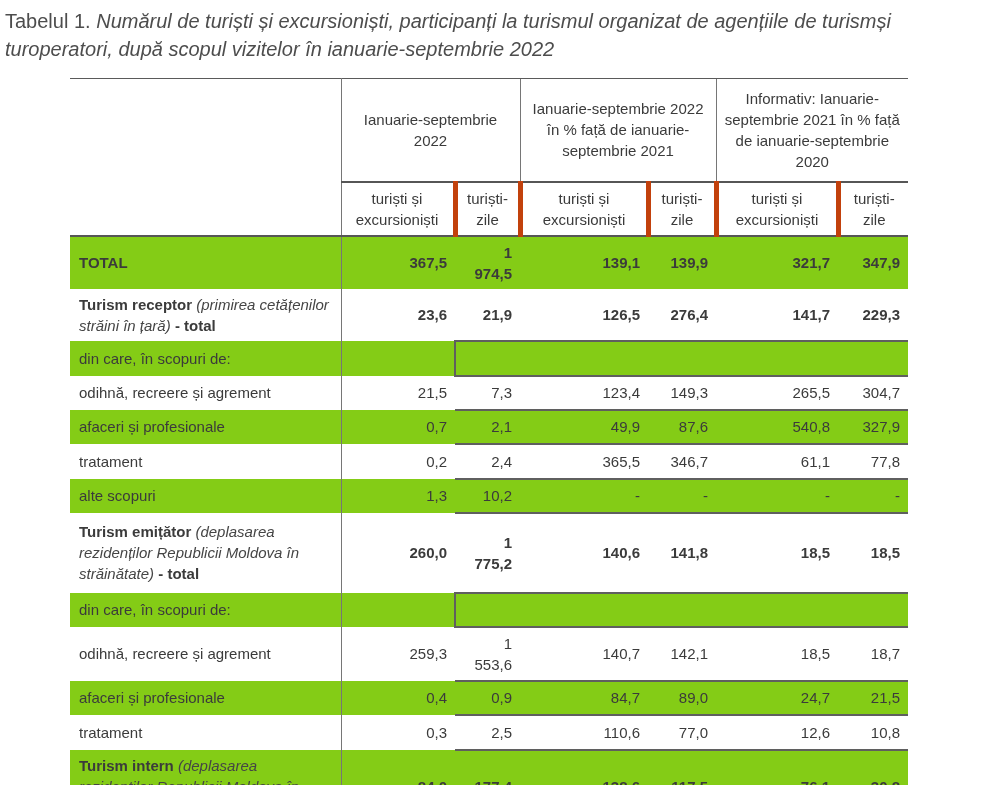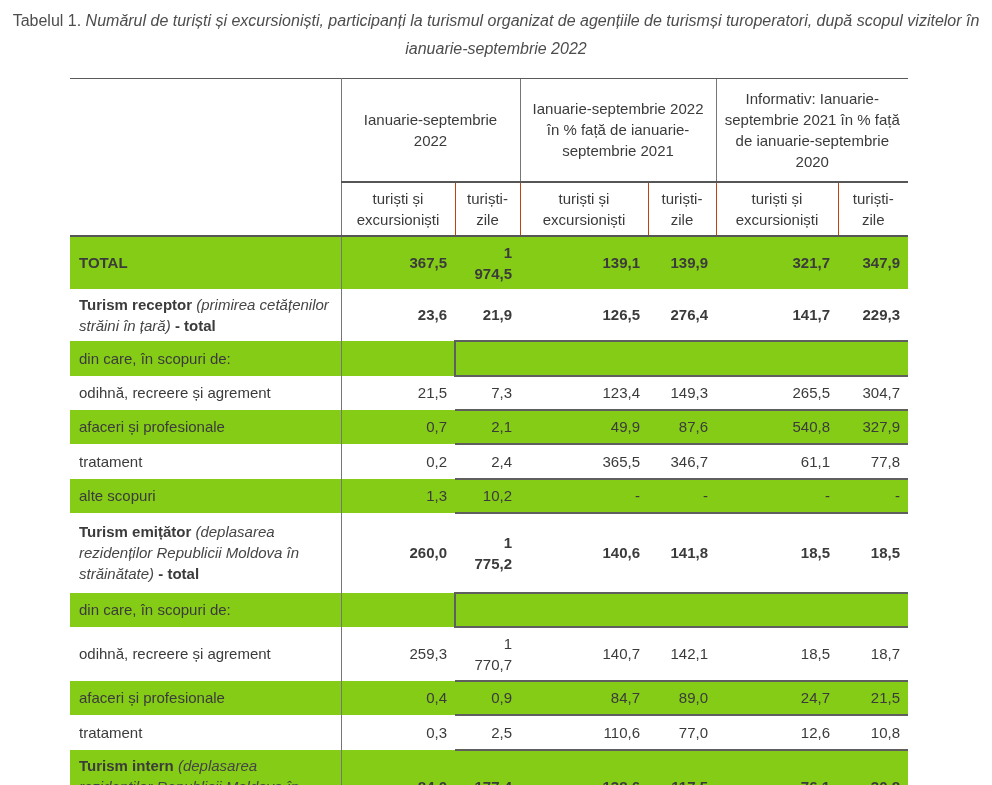--- a/index.html
+++ b/index.html
@@ -7,22 +7,22 @@
     width:992px;height:785px;overflow:hidden;
     font-family:"Liberation Sans",sans-serif;
     color:#3b3b3b;
     -webkit-font-smoothing:antialiased;
   }
   .page{width:992px;}
 
   
   .caption{
     width:982px;margin:7px auto 0 auto;
-    text-align:center;
-    font-size:16px;line-height:28px;
+    text-align:left;
+    font-size:20px;line-height:28px;
     color:#4d4d4d;
   }
   .caption .pfx{font-style:normal;}
   .caption .ttl{font-style:italic;}
 
   
   table.stats{
     margin:15px 0 0 70px;
     width:838px;
     border-collapse:collapse;
@@ -42,21 +42,21 @@
     padding:5px 8px;color:#3b3b3b;line-height:21px;
   }
   tr.r-group{height:103px;}
   tr.r-group th{border-top:1px solid #5a5a5a;}
   tr.r-sub{height:41px;}
 
   .lblh{border-right:1px solid #767676;border-bottom:2px solid #565656;}
   .grp{border-bottom:2px solid #565656;}
   .g2,.g3{border-left:1px solid #767676;}
   .sub{border-bottom:2px solid #565656;}
-  .sub + .sub{border-left:1px solid #c2410c;}
+  .sub + .sub{border-left:5px solid #c2410c;}
 
   tbody td{
     vertical-align:middle;
     padding:5px 8px;
     line-height:21px;
   }
   td.lbl{
     text-align:left;
     padding-left:9px;padding-right:10px;
     border-right:1px solid #767676;
@@ -190,21 +190,21 @@
 
       <tr class="zebra h34">
         <td class="lbl">din care, în scopuri de:</td>
         <td class="num"></td>
         <td class="merge sep" colspan="5"></td>
       </tr>
 
       <tr class="h34">
         <td class="lbl">odihnă, recreere și agrement</td>
         <td class="num">259,3</td>
-        <td class="num sep">1 770,7</td>
+        <td class="num sep">1 553,6</td>
         <td class="num sep">140,7</td>
         <td class="num sep">142,1</td>
         <td class="num sep">18,5</td>
         <td class="num sep">18,7</td>
       </tr>
 
       <tr class="zebra h34">
         <td class="lbl">afaceri și profesionale</td>
         <td class="num">0,4</td>
         <td class="num sep">0,9</td>

